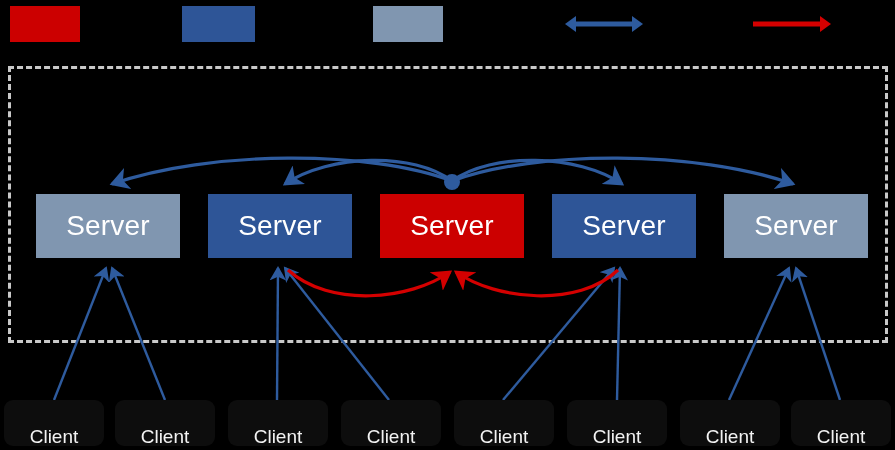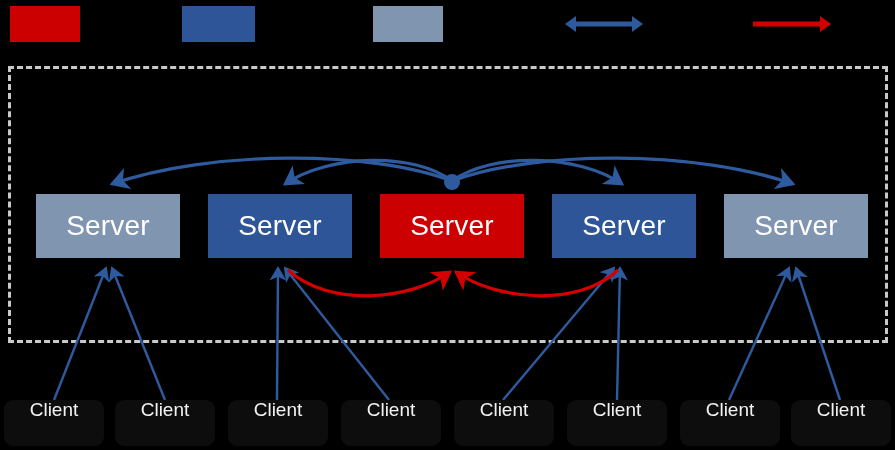--- a/index.html
+++ b/index.html
@@ -76,21 +76,21 @@
     letter-spacing: 0.2px;
   }
   .client-node {
     position: absolute;
     top: 400px;
     width: 100px;
     height: 46px;
     border-radius: 9px;
     background: #0d0d0d;
     display: flex;
-    align-items: flex-start;
+    align-items: flex-end;
     justify-content: center;
     color: #f2f2f2;
     font-size: 19px;
     line-height: 1;
   }
 </style>
 </head>
 <body>
 
 <div id="canvas">

